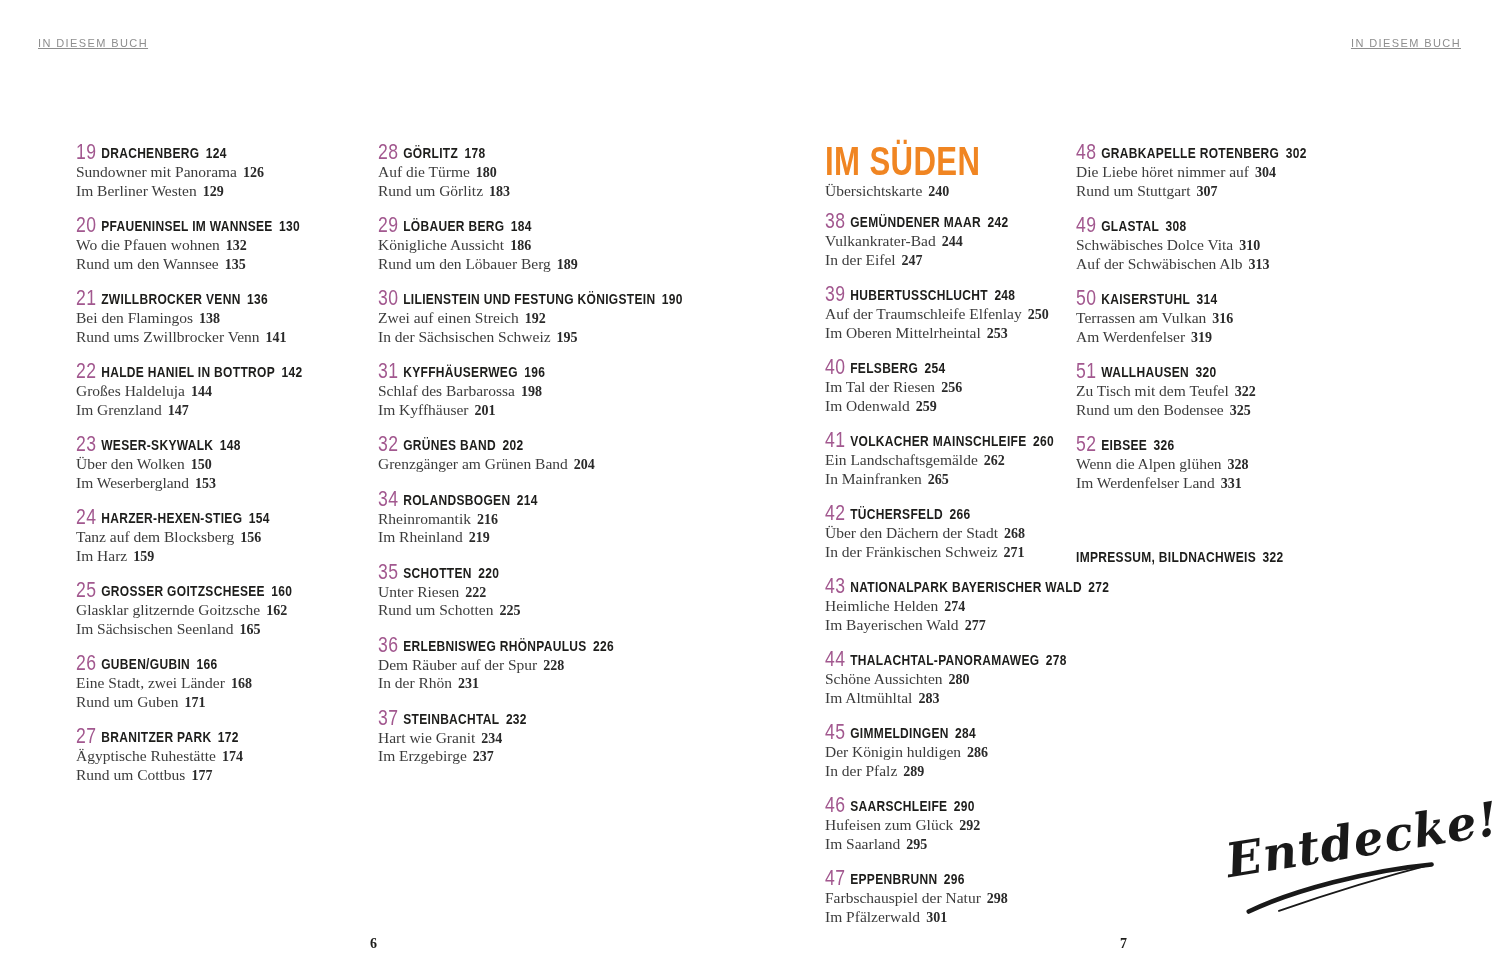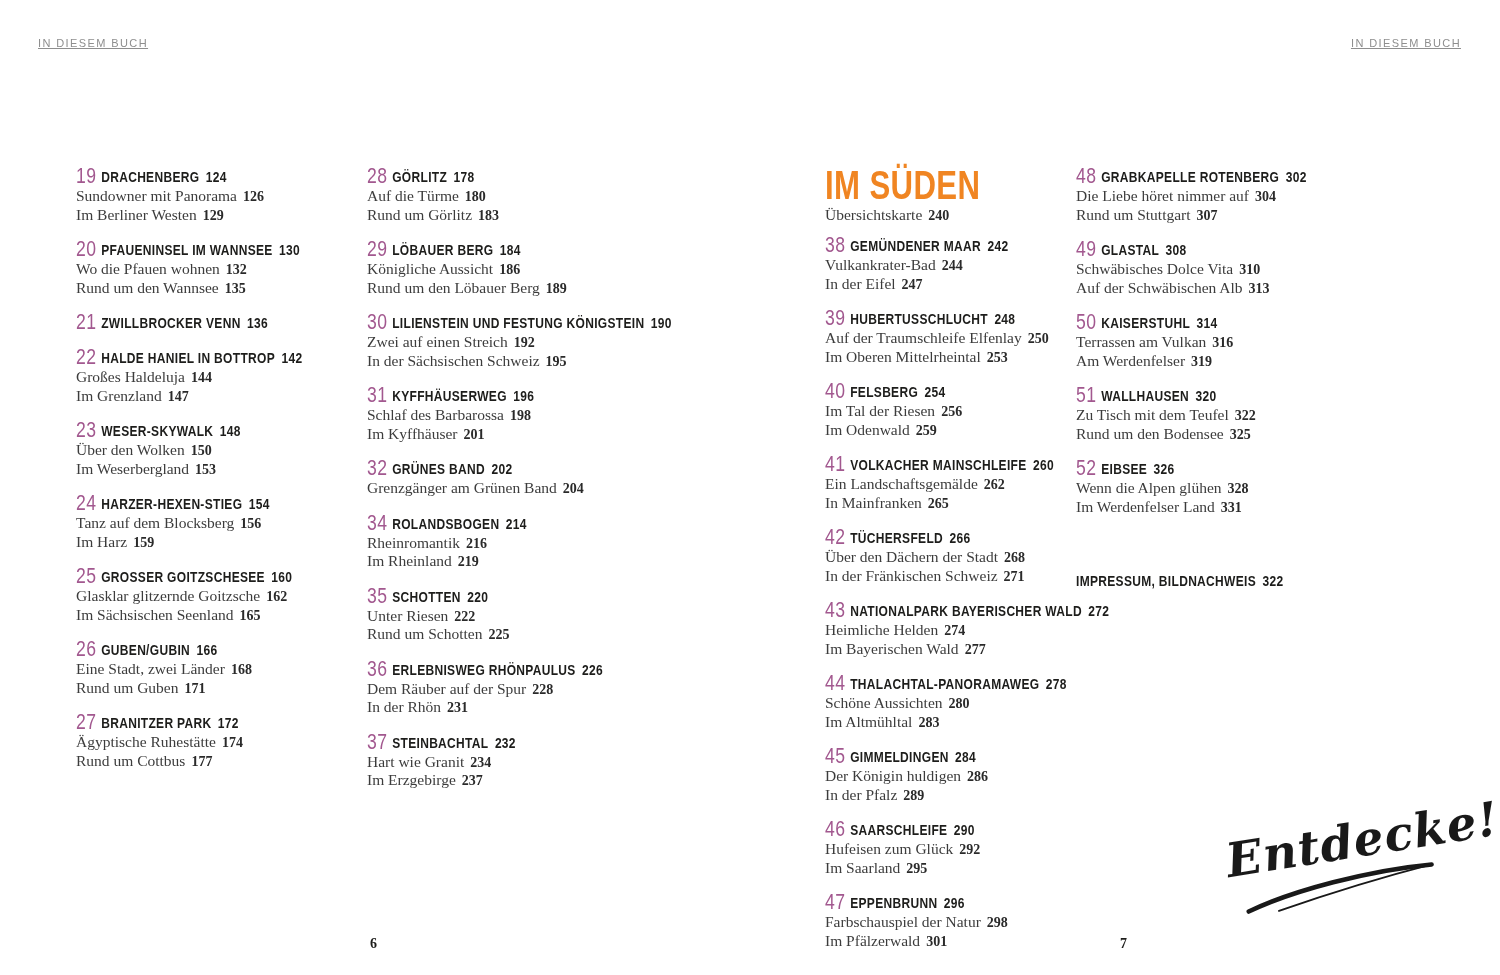--- a/index.html
+++ b/index.html
@@ -17,23 +17,23 @@
     top: 37px;
     font-size: 11px;
     letter-spacing: 1.4px;
     color: #8e8e8e;
     font-family: "Liberation Sans", sans-serif;
     text-decoration: underline;
   }
   .running-head.left { left: 38px; }
   .running-head.right { right: 39px; }
 
-  .col { position: absolute; top: 143px; margin-top: 24px; }
+  .col { position: absolute; top: 143px; }
   .col[data-col="0"] { left: 76px;  width: 305px; }
-  .col[data-col="1"] { left: 367px; width: 360px; }
+  .col[data-col="1"] { left: 378px; width: 360px; }
   .col[data-col="2"] { left: 825px; width: 340px; top: 143px; }
   .col[data-col="3"] { left: 1076px; width: 340px; }
 
   .entry { margin-bottom: 16px; }
   .entry-head {
     white-space: nowrap;
     line-height: 18px;
     transform: scaleX(0.8);
     transform-origin: 0 50%;
   }
@@ -155,20 +155,24 @@
     <div class="items">
             <div class="item"><span>Wo die Pfauen wohnen</span><span class="ipage">132</span></div>
             <div class="item"><span>Rund um den Wannsee</span><span class="ipage">135</span></div>
           </div>
   </div>
 
   <div class="entry">
     <div class="entry-head">
       <span class="num">21</span><span class="title">ZWILLBROCKER VENN</span><span class="epage">136</span>
     </div>
+    <div class="items">
+            <div class="item"><span>Bei den Flamingos</span><span class="ipage">138</span></div>
+            <div class="item"><span>Rund ums Zwillbrocker Venn</span><span class="ipage">141</span></div>
+          </div>
   </div>
 
   <div class="entry">
     <div class="entry-head">
       <span class="num">22</span><span class="title">HALDE HANIEL IN BOTTROP</span><span class="epage">142</span>
     </div>
     <div class="items">
             <div class="item"><span>Großes Haldeluja</span><span class="ipage">144</span></div>
             <div class="item"><span>Im Grenzland</span><span class="ipage">147</span></div>
           </div>

